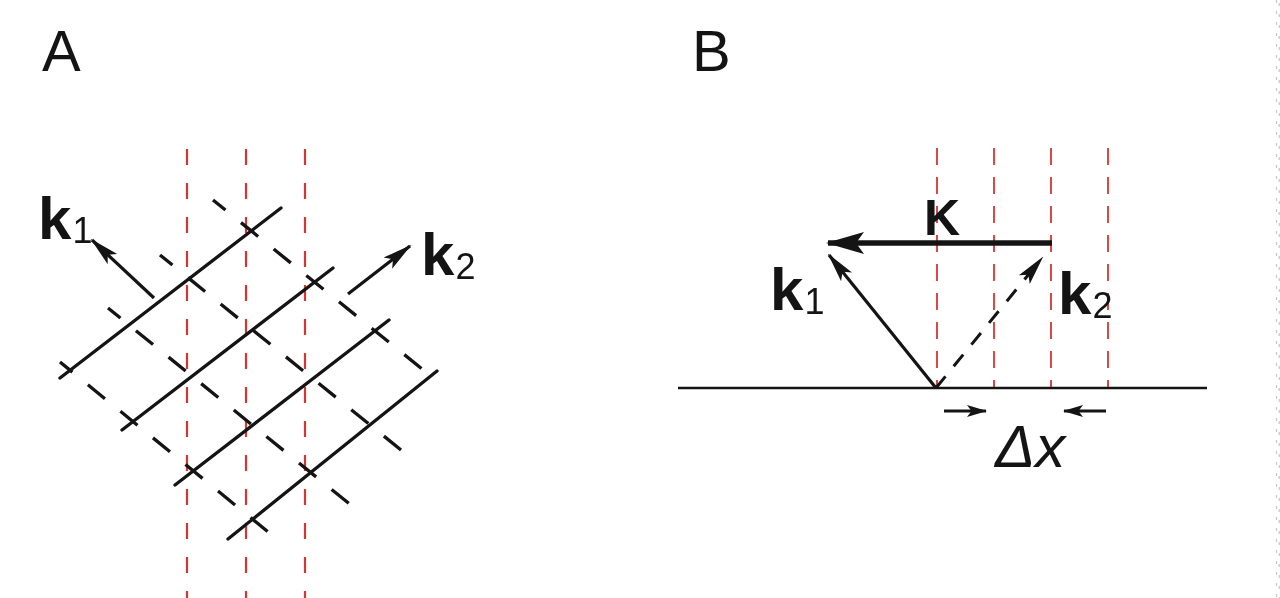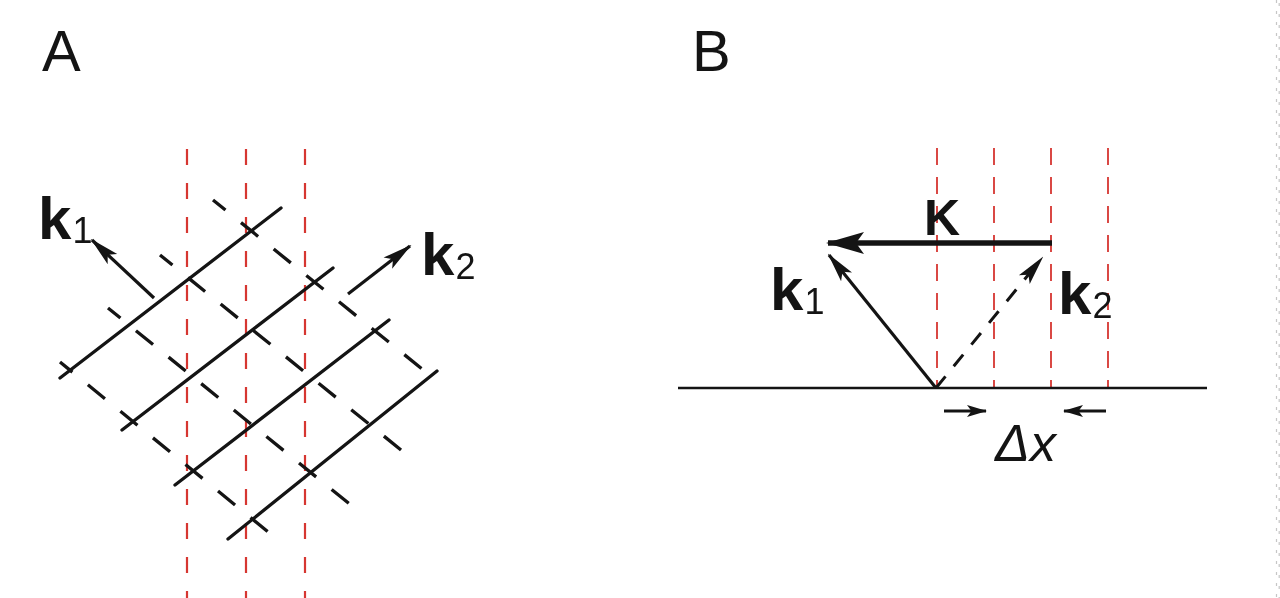--- a/index.html
+++ b/index.html
@@ -13,21 +13,21 @@
     line-height:1;letter-spacing:-1px;
   }
   .vec{
     position:absolute;font-size:60px;font-weight:700;color:var(--ink);line-height:1;
   }
   .vec .sub{font-size:36px;font-weight:400;vertical-align:-4px;margin-left:1px;}
   .kcap{
     position:absolute;font-size:50px;font-weight:700;color:var(--ink);line-height:1;
   }
   .dx{
-    position:absolute;font-size:52px;font-style:italic;font-weight:400;
+    position:absolute;font-size:60px;font-style:italic;font-weight:400;
     color:var(--ink);line-height:1;
   }
 </style>
 </head>
 <body>
 
 <div id="canvas">
 
   <svg id="fig" width="1280" height="598" viewBox="0 0 1280 598">
     <defs>

